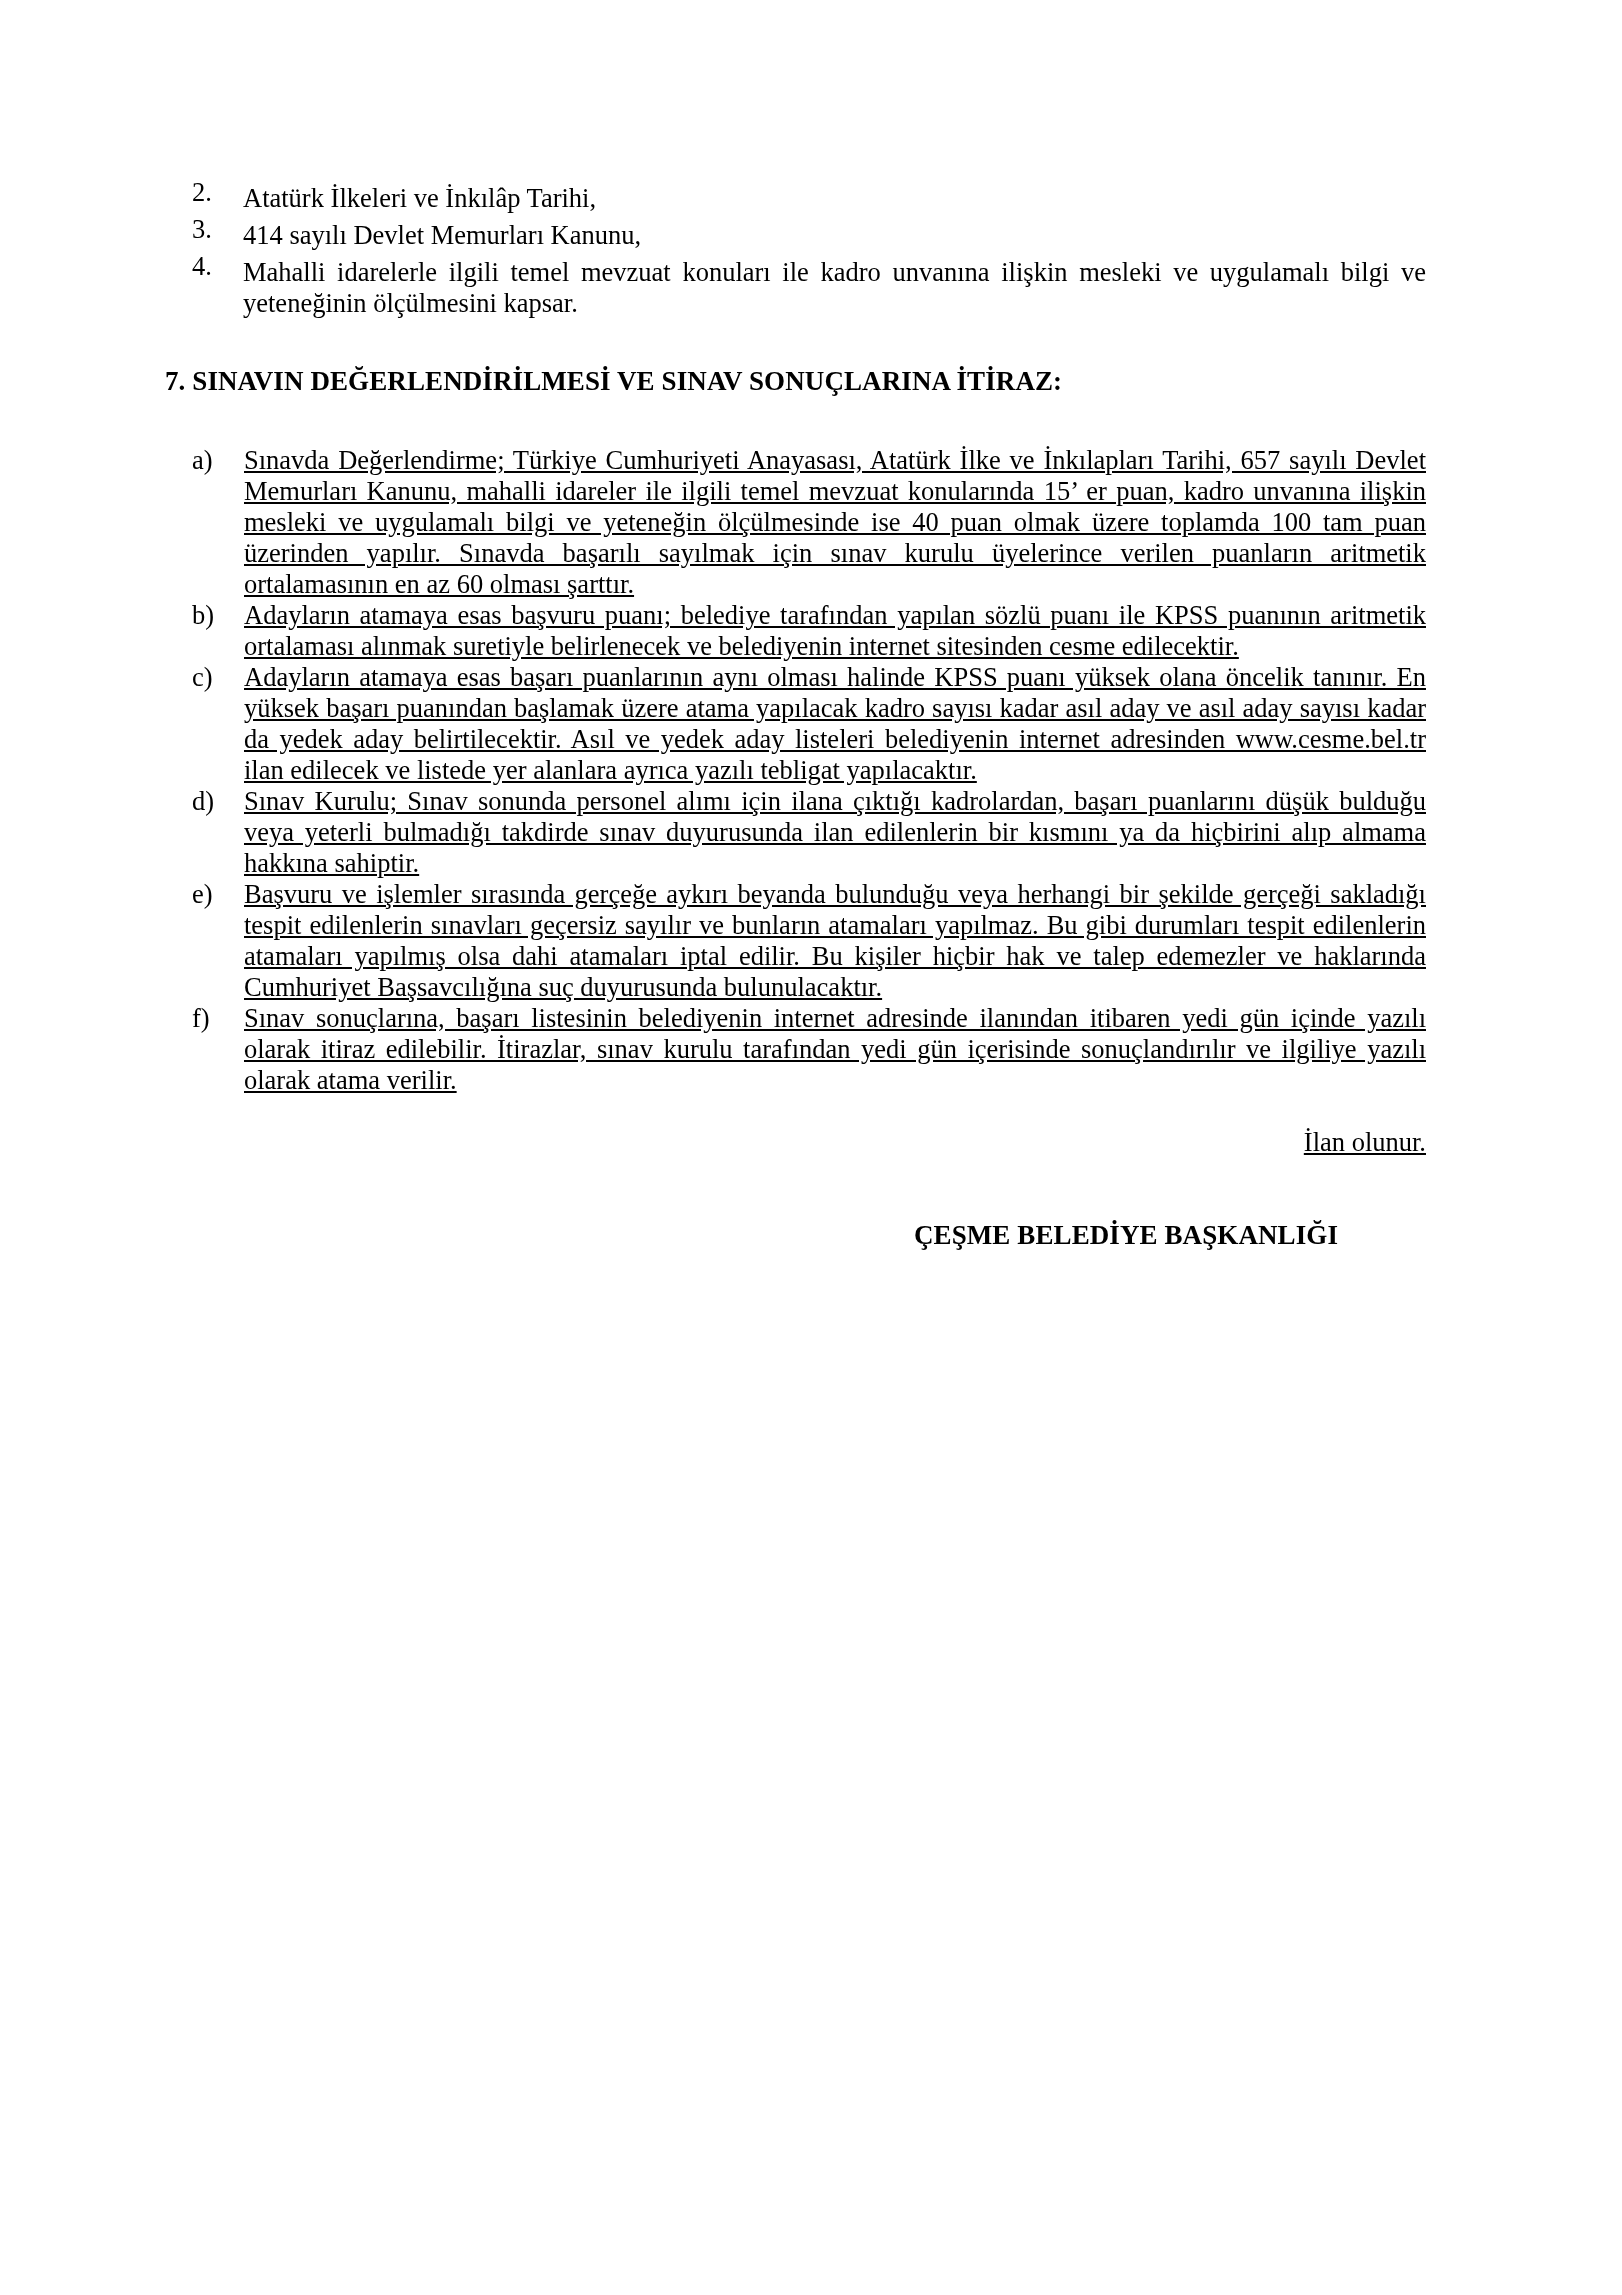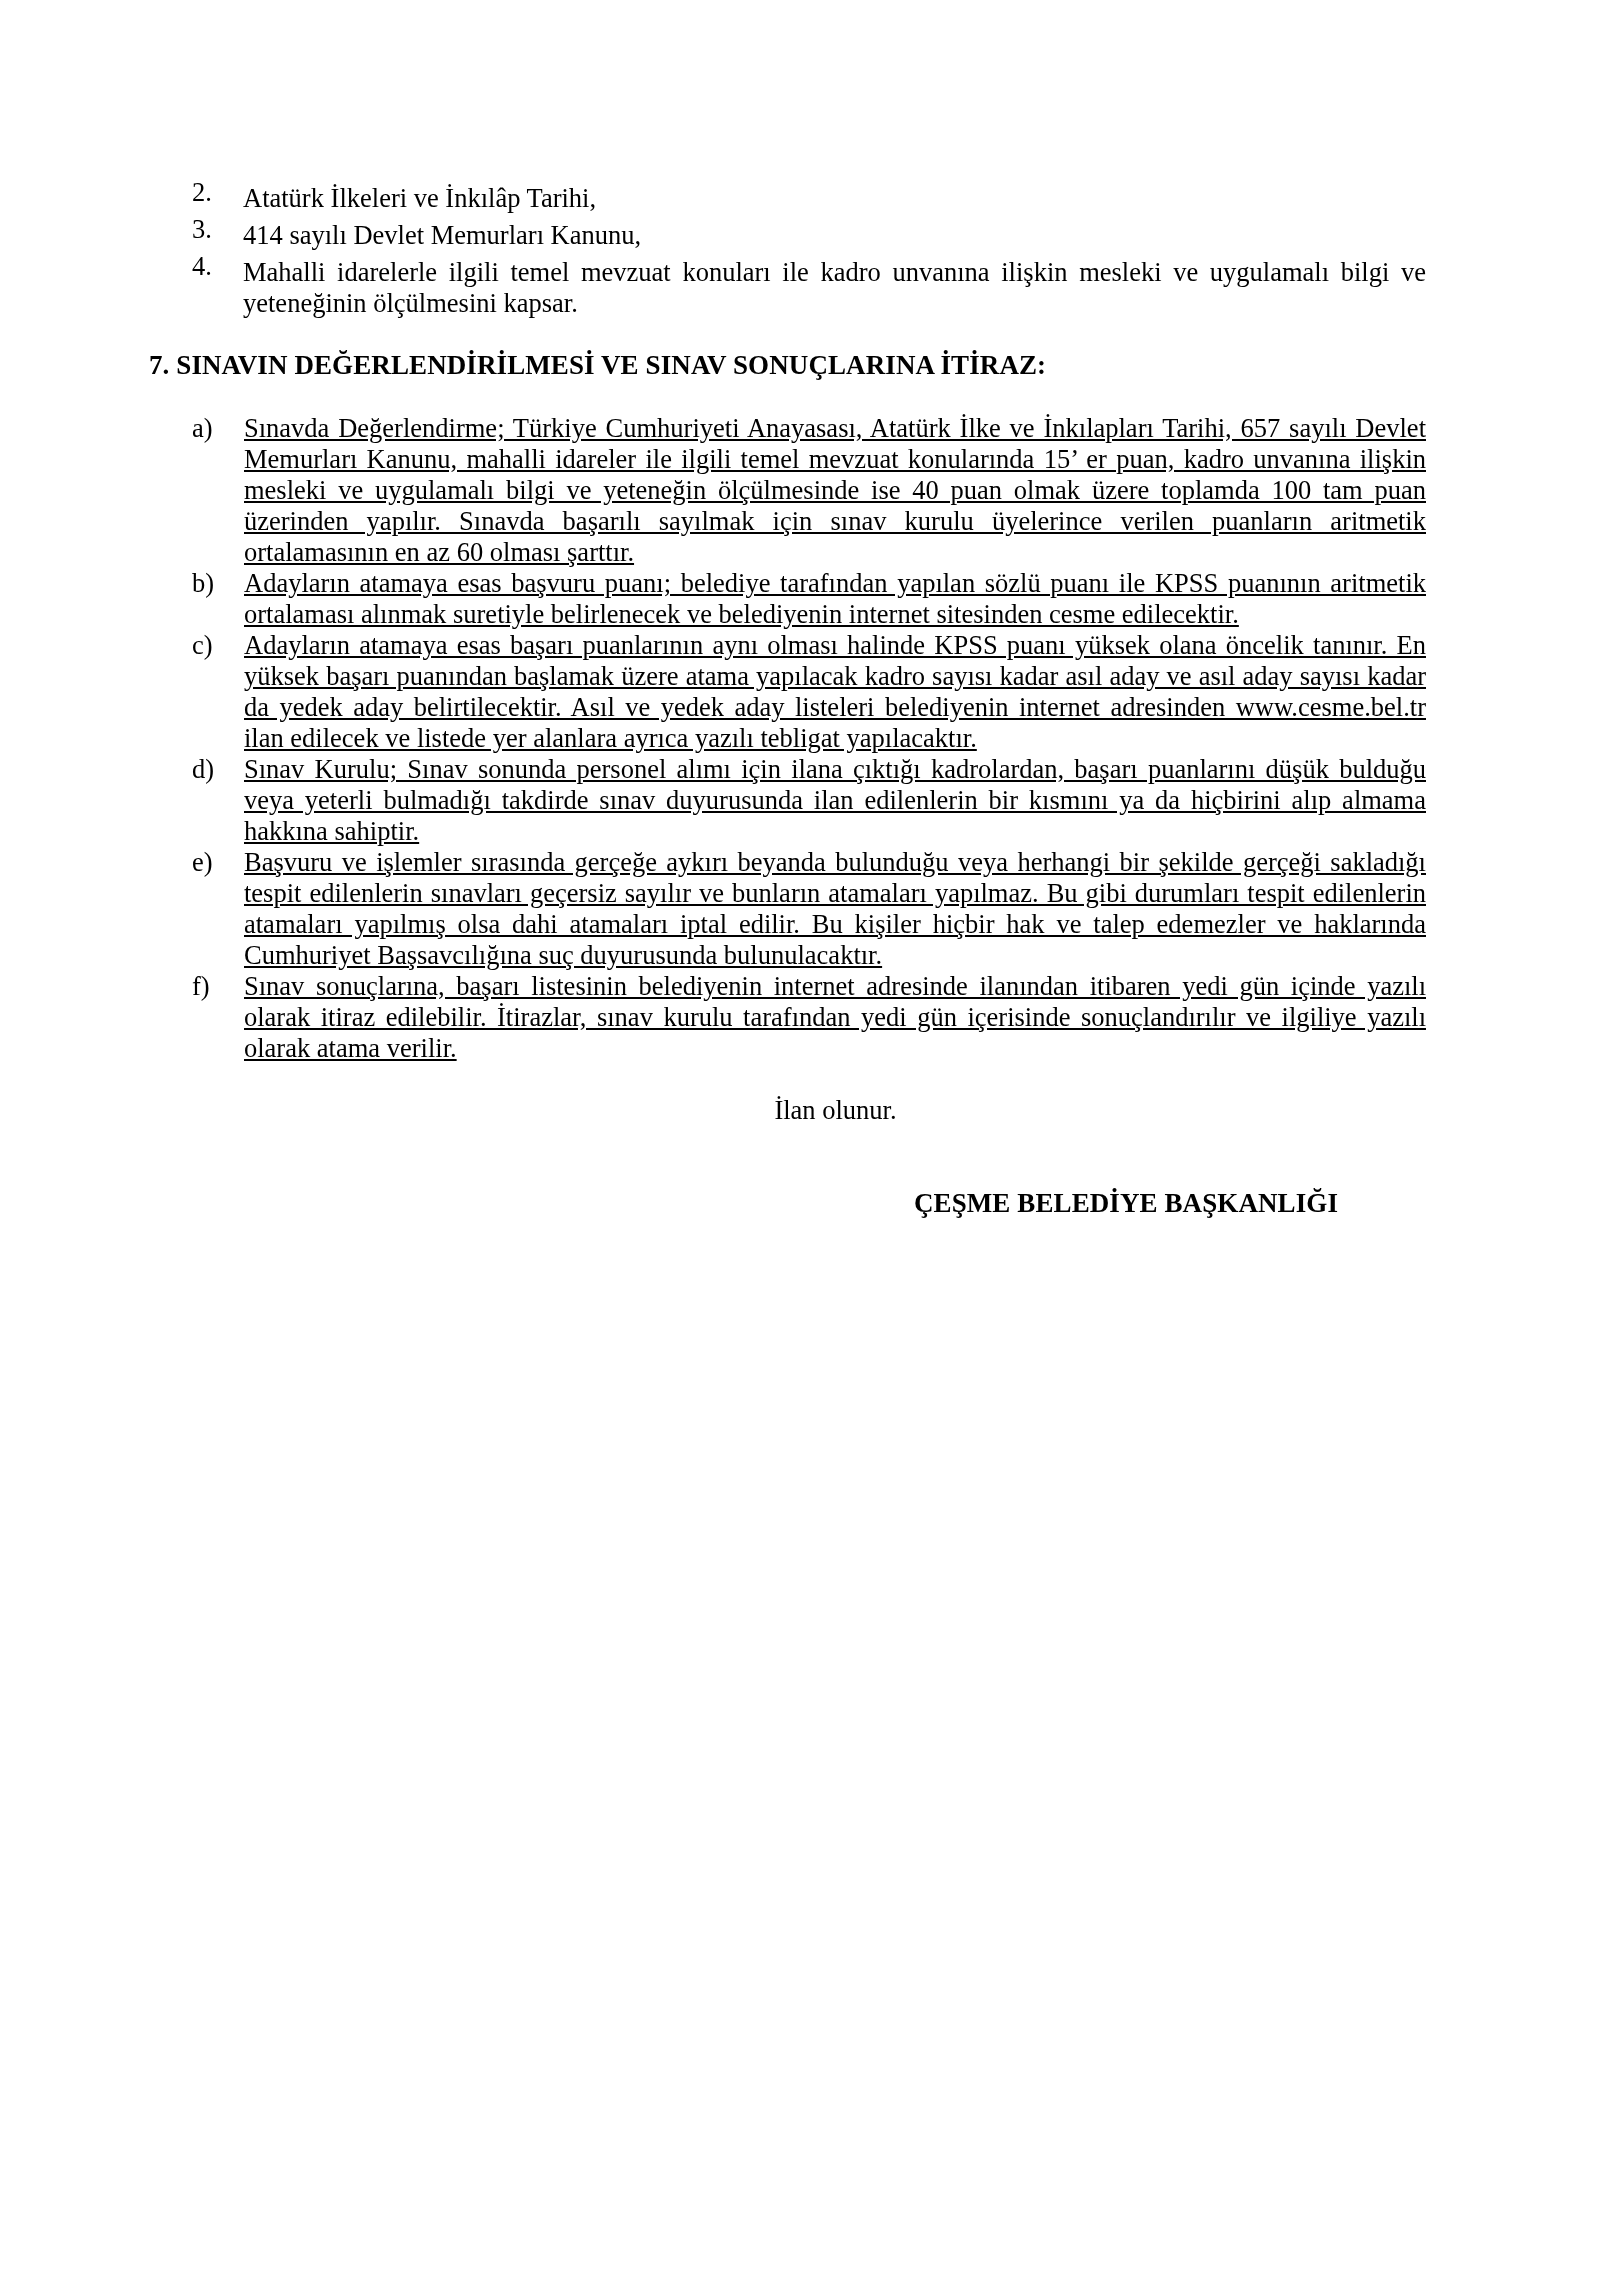--- a/index.html
+++ b/index.html
@@ -57,21 +57,21 @@
     hyphens: none;
     margin-top: 6px;
   }
   .numlist .body.nojust { text-align: left; }
 
   
   .section-heading {
     font-size: 27px;
     line-height: 31px;
     font-weight: bold;
-    margin: 0;
+    margin: 16px;
     padding: 0;
     text-align: left;
     letter-spacing: 0.1px;
   }
   .gap-before-heading { height: 31px; }
   .gap-after-heading  { height: 32px; }
 
   
   .letterlist {
     margin: 0;
@@ -99,21 +99,22 @@
     text-decoration: underline;
   }
 
   
   .closing {
     margin: 0;
     padding: 0;
     margin-left: 96px;   
     font-size: 26.5px;
     line-height: 31px;
-    text-align: center;
+    text-align: right;
+    text-decoration: underline;
   }
   .gap-before-closing { height: 31px; }
 
   
   .signature {
     margin: 0;
     padding: 0;
     font-size: 27px;
     line-height: 31px;
     font-weight: bold;

